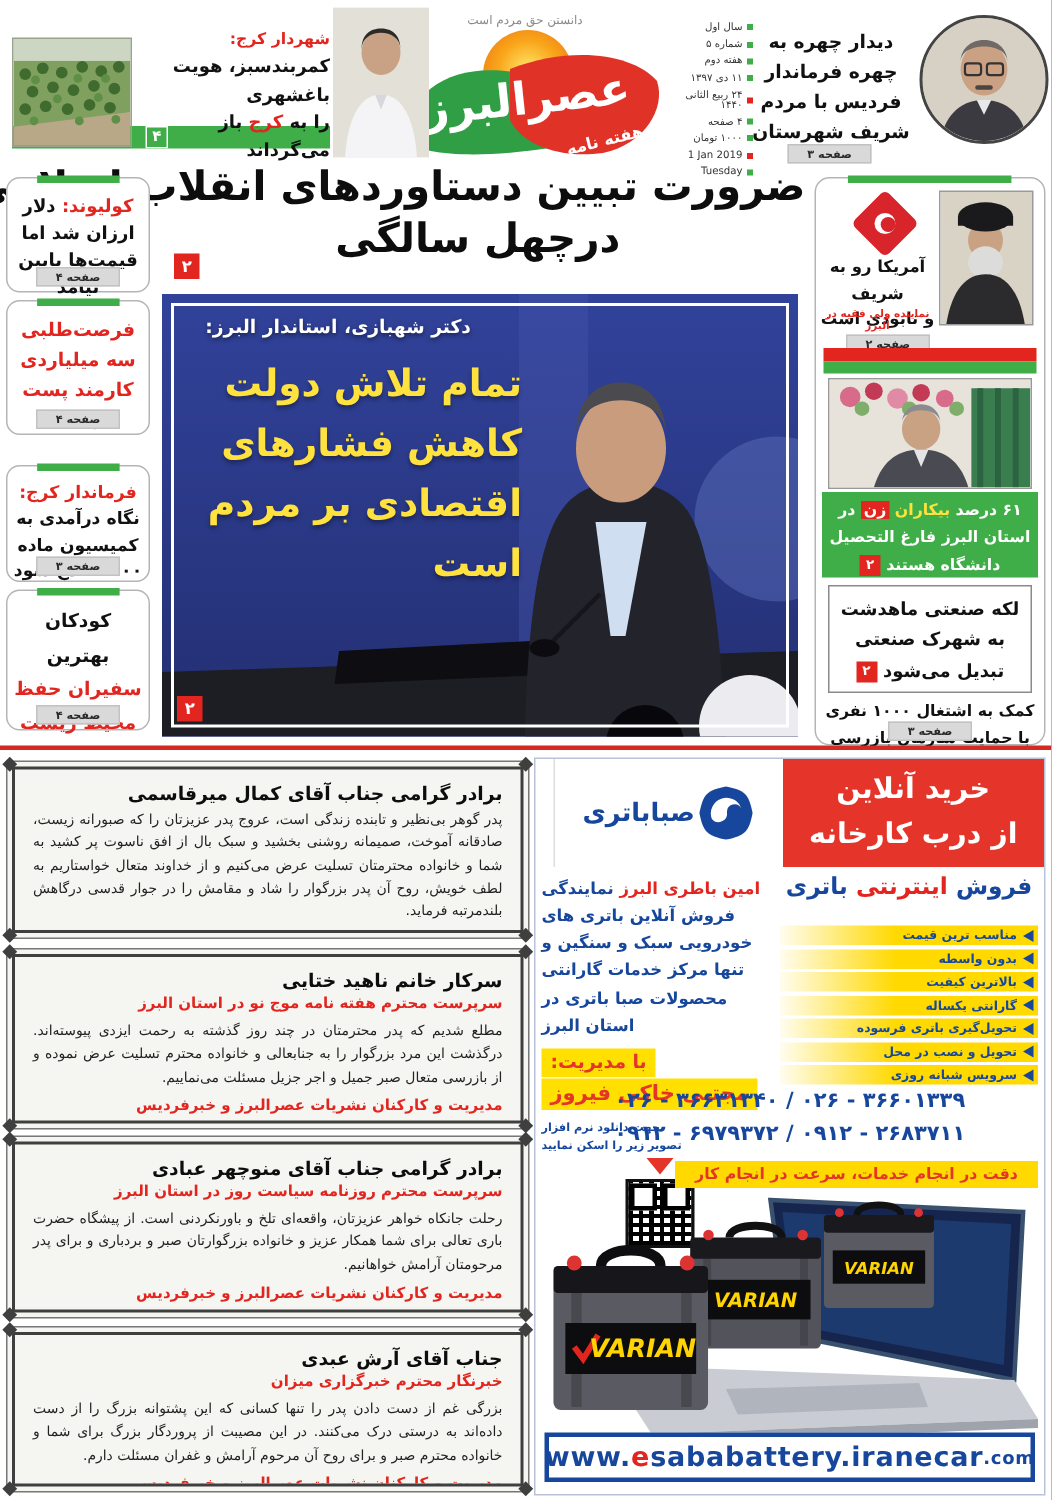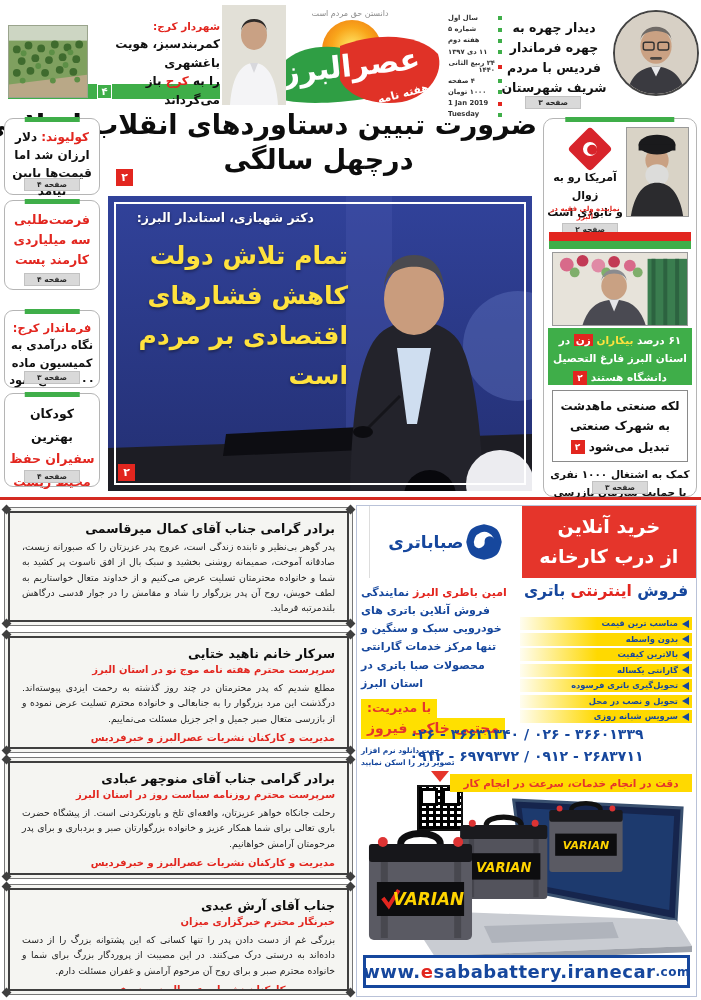--- a/index.html
+++ b/index.html
@@ -26,22 +26,22 @@
   .mayor-text { position:absolute; left:90px; top:20px; width:130px; text-align:right; z-index:2; }
   .mayor-kicker { color:#e2261f; font-size:10.5px; font-weight:bold; margin-bottom:3px; }
   .mayor-line { font-size:12px; font-weight:bold; color:#111; line-height:1.55; }
   .mayor-photo { position:absolute; left:222px; top:5px; width:64px; height:100px; z-index:2; }
   .mayor-photo svg { width:100%; height:100%; display:block; }
 
   .logo { position:absolute; left:252px; top:2px; width:196px; height:104px; }
   .logo svg { width:100%; height:100%; display:block; }
 
   .meta { position:absolute; left:448px; top:15px; width:54px; list-style:none; }
-  .meta li { display:flex; align-items:center; justify-content:space-between; gap:3px;
-             font-size:6.8px; font-weight:bold; color:#333; line-height:1.0; margin-bottom:4.4px; }
+  .meta li { display:flex; align-items:center; justify-content:flex-start; gap:3px;
+             font-size:6.8px; font-weight:normal; color:#333; line-height:1.0; margin-bottom:4.4px; }
   .meta .bullet { display:inline-block; width:4px; height:4px; background:#3fae49; flex:none; }
   .meta li:nth-child(5) .bullet, .meta li:nth-child(8) .bullet { background:#e2261f; }
 
   .tr-story { position:absolute; right:2px; top:8px; width:200px; height:98px; }
   .tr-photo { position:absolute; right:0; top:2px; width:86px; height:86px; border-radius:50%;
               border:2px solid #444; overflow:hidden; background:#d7d0c5; }
   .tr-photo svg { width:100%; height:100%; display:block; }
   .tr-title { position:absolute; right:90px; top:10px; width:110px; text-align:center;
               font-size:12.5px; font-weight:bold; color:#111; line-height:1.6; }
   .tr-ptag { position:absolute; right:118px; top:88px; }
@@ -76,21 +76,21 @@
   .diamond-curl { position:absolute; left:9px; top:9px; width:14px; height:14px; border-radius:50%;
                   background:#fff; }
   .diamond-curl::after { content:""; position:absolute; left:4px; top:1px; width:10px; height:10px;
                          border-radius:50%; background:#d8242b; }
   .cleric-photo { position:absolute; left:82px; top:8px; width:63px; height:90px; border:1px solid #999; }
   .cleric-photo svg { width:100%; height:100%; display:block; }
   .s1-title { position:absolute; left:2px; top:50px; width:78px; text-align:center;
               font-size:11px; font-weight:bold; color:#111; line-height:1.6; }
   .s1-attr { position:absolute; left:2px; top:86px; width:78px; text-align:center;
              color:#e2261f; font-size:7px; font-weight:bold; }
-  .s1-ptag { position:absolute; left:8px; top:98px; width:66px; text-align:right; }
+  .s1-ptag { position:absolute; left:20px; top:98px; width:66px; text-align:left; }
   .band-red { position:absolute; left:5px; right:5px; top:113px; height:9px; background:#e2261f; }
   .band-green { position:absolute; left:5px; right:5px; top:122px; height:8px; background:#3fae49; }
   .s2-photo { position:absolute; left:8px; right:8px; top:133px; height:74px; border:1px solid #999; overflow:hidden; }
   .s2-photo svg { width:100%; height:100%; display:block; }
   .s2-green { position:absolute; left:4px; right:4px; top:209px; height:57px; background:#3fae49;
               color:#fff; font-size:10.5px; font-weight:bold; text-align:center; line-height:1.75; padding:3px 4px; }
   .s2-yellow { color:#ffe23e; }
   .s2-redbg { background:#e2261f; padding:0 2px; }
   .s3-box { position:absolute; left:8px; right:8px; top:271px; height:72px; border:1px solid #8a8a8a;
             text-align:center; font-size:12px; font-weight:bold; color:#111; line-height:1.7; padding-top:5px; }
@@ -352,21 +352,21 @@
       <svg viewBox="0 0 63 90" preserveAspectRatio="none">
         <rect width="63" height="90" fill="#d9d3c6"></rect>
         <ellipse cx="31" cy="33" rx="12" ry="13" fill="#c9a183"></ellipse>
         <ellipse cx="31" cy="17" rx="19" ry="10" fill="#1a1a1c"></ellipse>
         <rect x="12" y="17" width="38" height="6" fill="#1a1a1c"></rect>
         <ellipse cx="31" cy="48" rx="12" ry="11" fill="#dcdcda"></ellipse>
         <path d="M4,90 C8,66 18,56 31,56 C44,56 54,66 58,90 Z" fill="#2b2b2e"></path>
       </svg>
     </div>
     <div class="s1-title">
-      <div>آمریکا رو به زوال</div>
+      <div>آمریکا رو به شریف</div>
       <div>و نابودی است</div>
     </div>
     <div class="s1-attr">نماینده ولی فقیه در البرز</div>
     <div class="s1-ptag"><span class="ptag">صفحه ۲</span></div>
 
     <div class="band-red"></div>
     <div class="band-green"></div>
 
     <div class="s2-photo">
       <svg viewBox="0 0 136 74" preserveAspectRatio="none">

